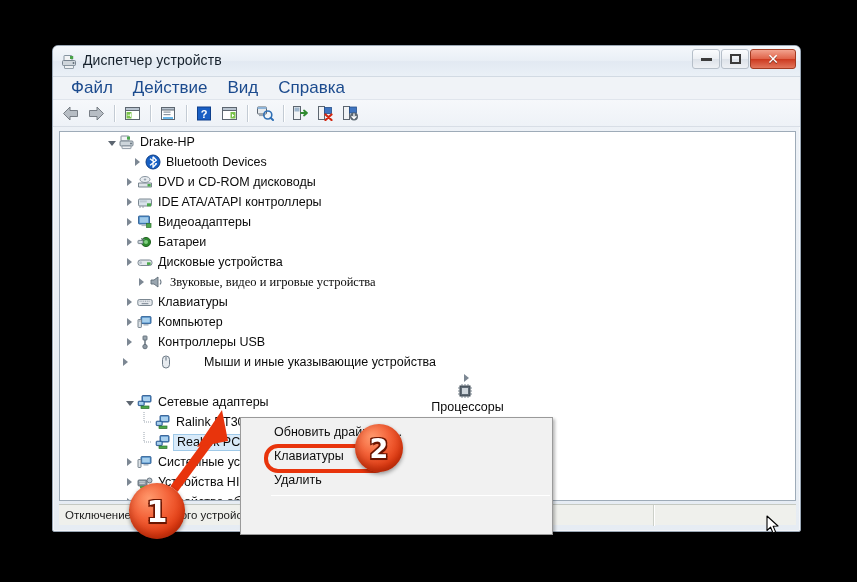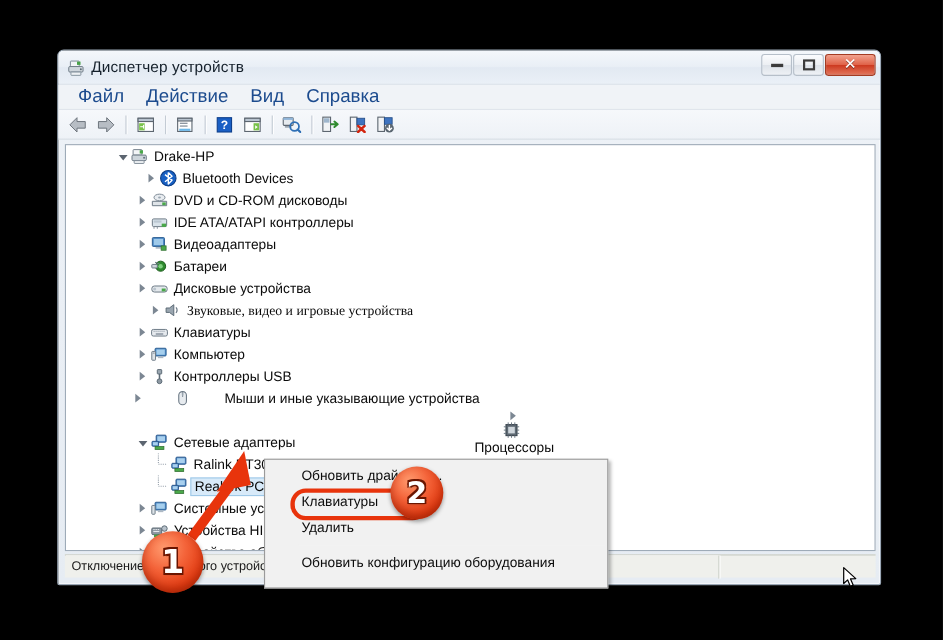--- a/index.html
+++ b/index.html
@@ -646,21 +646,20 @@
       <div class="sb-cell c2"></div>
       <div class="sb-cell c3"></div>
     </div>
   </div>
 
   <div id="ctxmenu">
     <div class="ctx-item">Обновить драйверы...</div>
     <div class="ctx-item">Клавиатуры</div>
     <div class="ctx-item">Удалить</div>
     <div class="ctx-sep"></div>
-    <div class="ctx-item">Обновить конфигурацию оборудования</div>
   </div>
 
   <div id="ellipse-hl"></div>
 
   <svg id="arrow-svg">
     <path d="M174 489 L213 436" stroke="#e8340c" stroke-width="9" stroke-linecap="butt"></path>
     <path d="M222 410 L197 447 L228 441 Z" fill="#e8340c"></path>
   </svg>
 
   <div class="badge" id="badge1">

